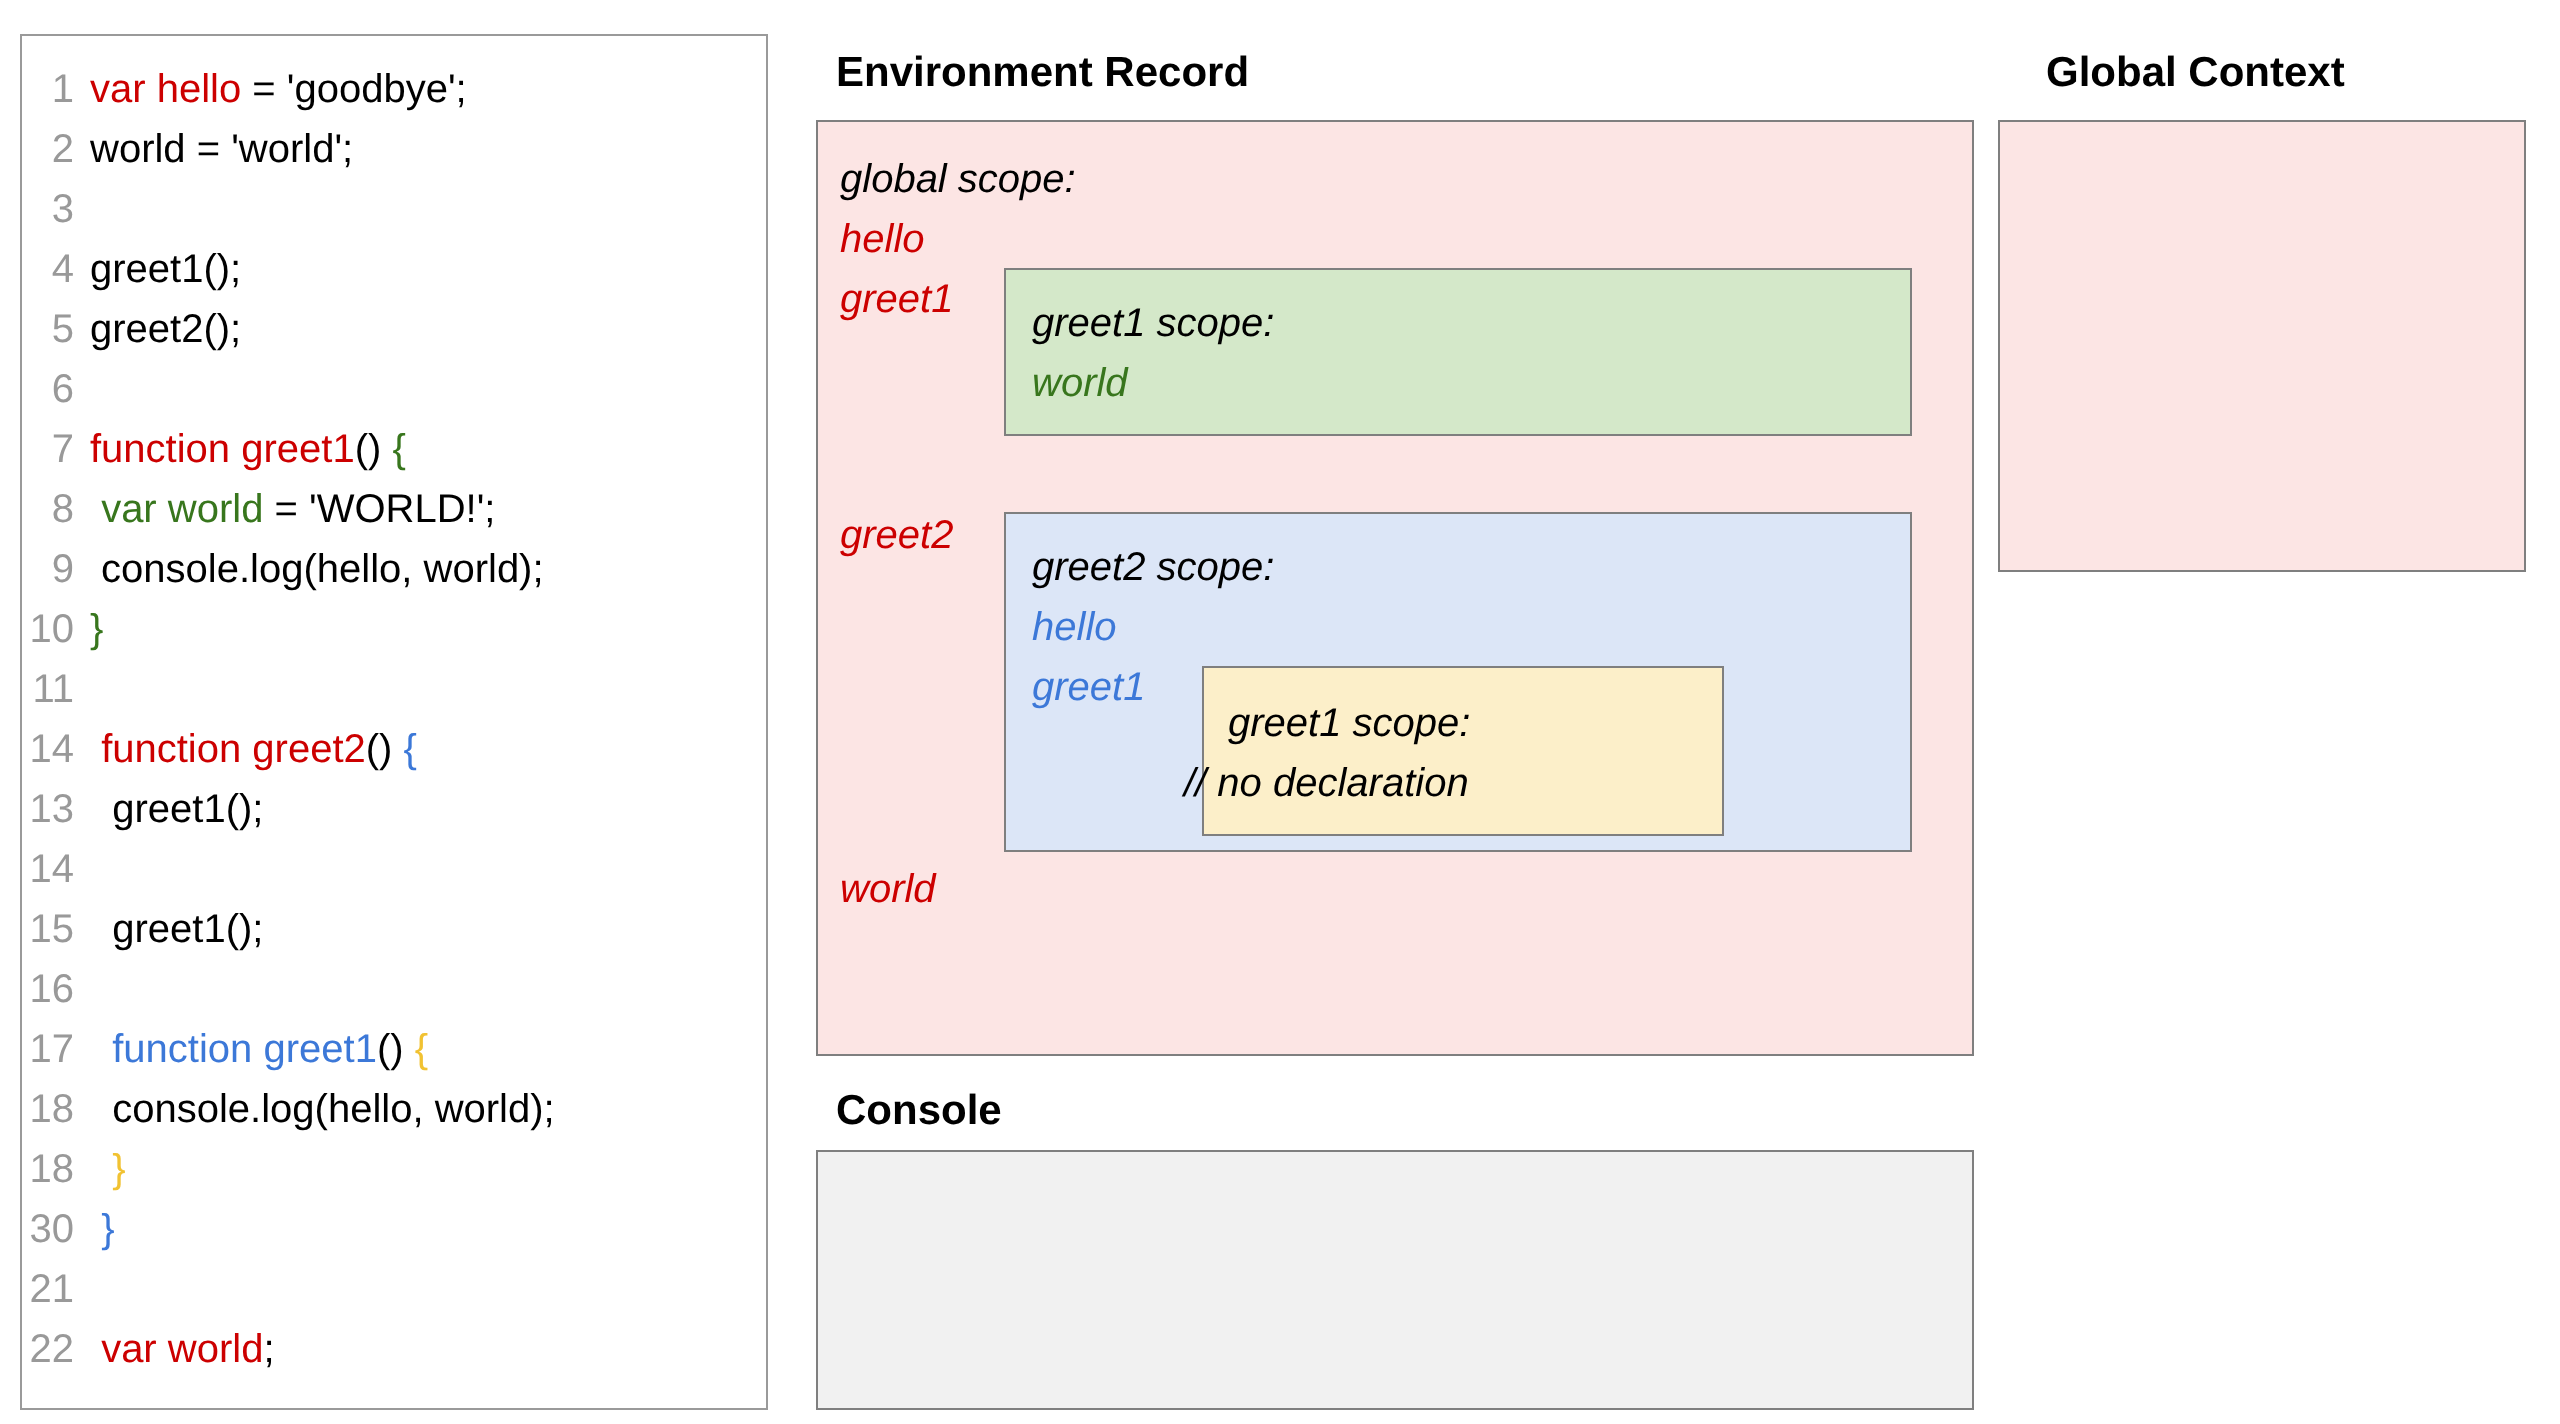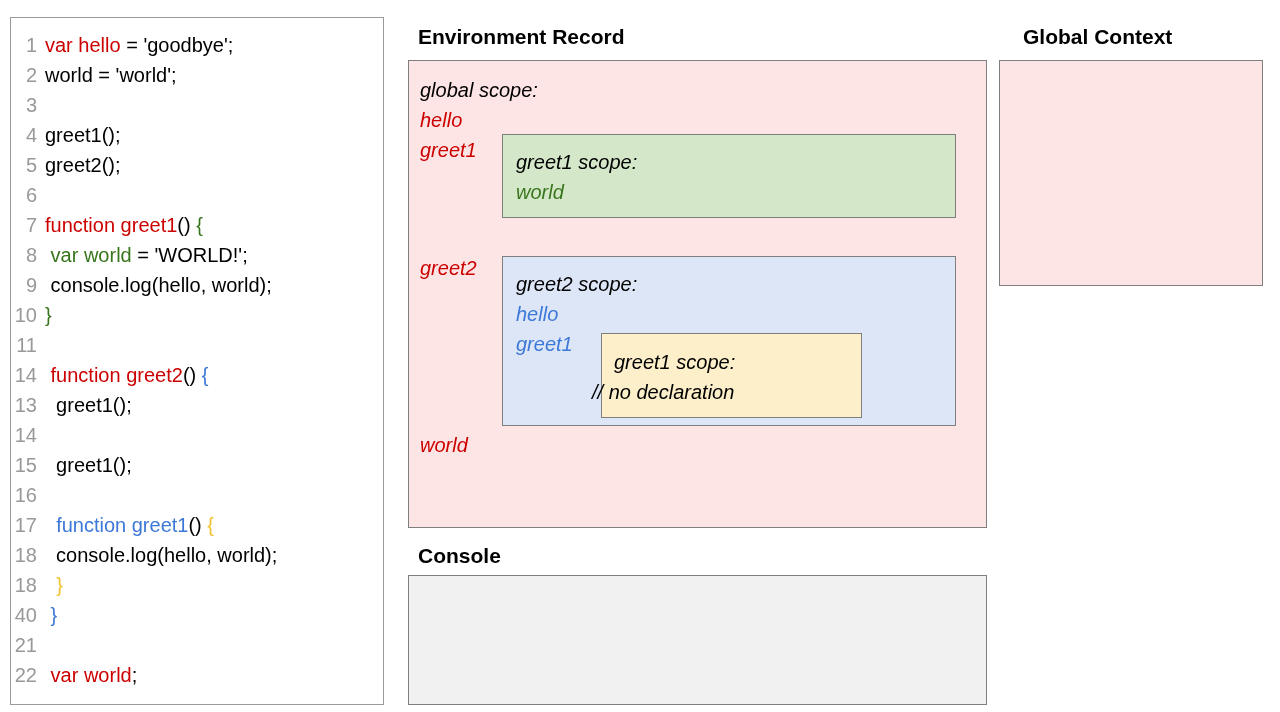--- a/index.html
+++ b/index.html
@@ -155,21 +155,21 @@
       <div class="code-line"><span class="ln">10</span><span class="code-text"><span class="tok-green">}</span></span></div>
       <div class="code-line"><span class="ln">11</span><span class="code-text"><span class="tok-black"></span></span></div>
       <div class="code-line"><span class="ln">14</span><span class="code-text"><span class="tok-black"> </span><span class="tok-red">function greet2</span><span class="tok-black">() </span><span class="tok-blue">{</span></span></div>
       <div class="code-line"><span class="ln">13</span><span class="code-text"><span class="tok-black">  greet1();</span></span></div>
       <div class="code-line"><span class="ln">14</span></div>
       <div class="code-line"><span class="ln">15</span><span class="code-text"><span class="tok-black">  greet1();</span></span></div>
       <div class="code-line"><span class="ln">16</span><span class="code-text"><span class="tok-black"></span></span></div>
       <div class="code-line"><span class="ln">17</span><span class="code-text"><span class="tok-black">  </span><span class="tok-blue">function greet1</span><span class="tok-black">() </span><span class="tok-orange">{</span></span></div>
       <div class="code-line"><span class="ln">18</span><span class="code-text"><span class="tok-black">  console.log(hello, world);</span></span></div>
       <div class="code-line"><span class="ln">18</span><span class="code-text"><span class="tok-black">  </span><span class="tok-orange">}</span></span></div>
-      <div class="code-line"><span class="ln">40</span><span class="code-text"><span class="tok-black"> </span><span class="tok-blue">}</span></span></div>
+      <div class="code-line"><span class="ln">30</span><span class="code-text"><span class="tok-black"> </span><span class="tok-blue">}</span></span></div>
       <div class="code-line"><span class="ln">21</span><span class="code-text"><span class="tok-black"></span></span></div>
       <div class="code-line"><span class="ln">22</span><span class="code-text"><span class="tok-black"> </span><span class="tok-red">var world</span><span class="tok-black">;</span></span></div>
     </div>
 </div>
 
 <div class="section-title" id="env-title">Environment Record</div>
 
 <div class="scope-box" id="env-record-box"></div>
 
 <div class="box-line" id="global-scope-label">global scope:</div>

